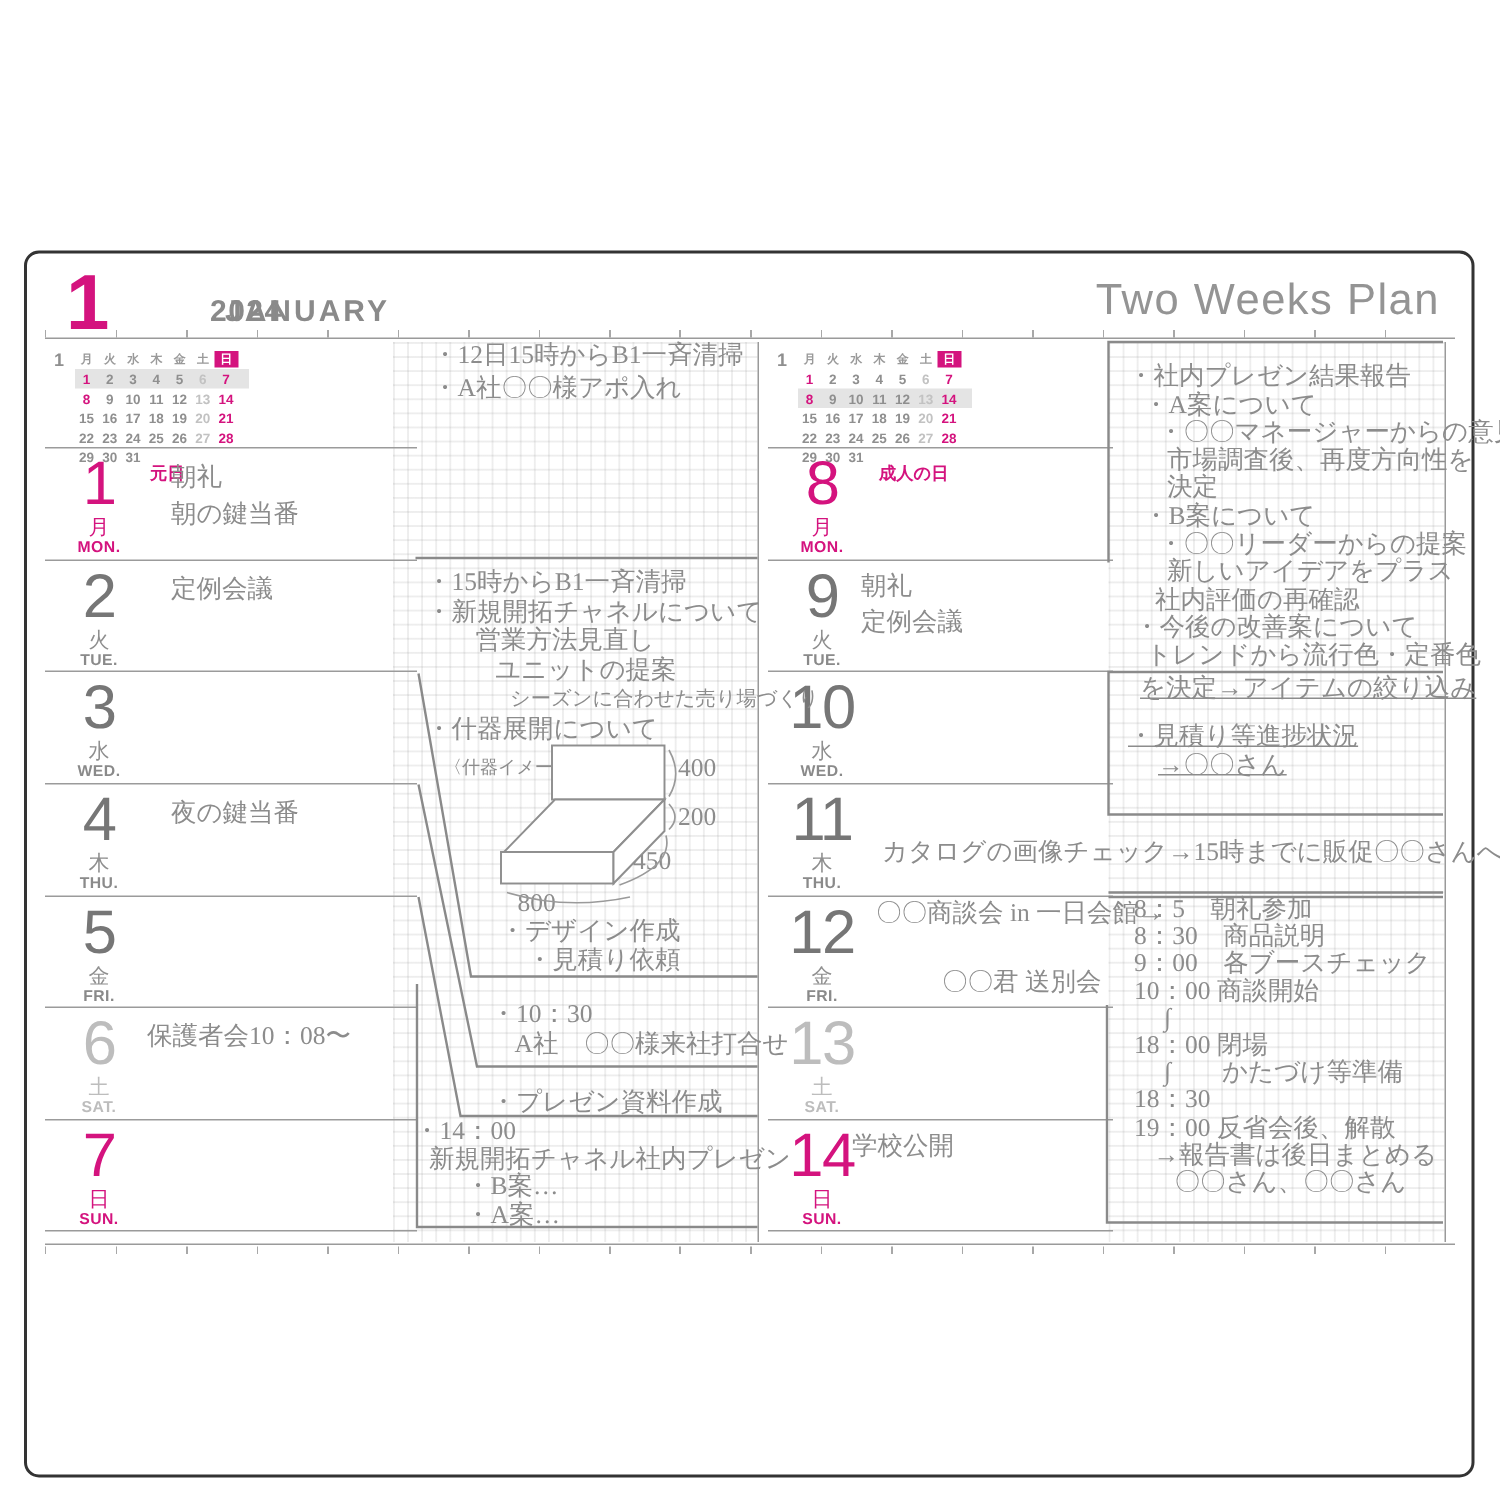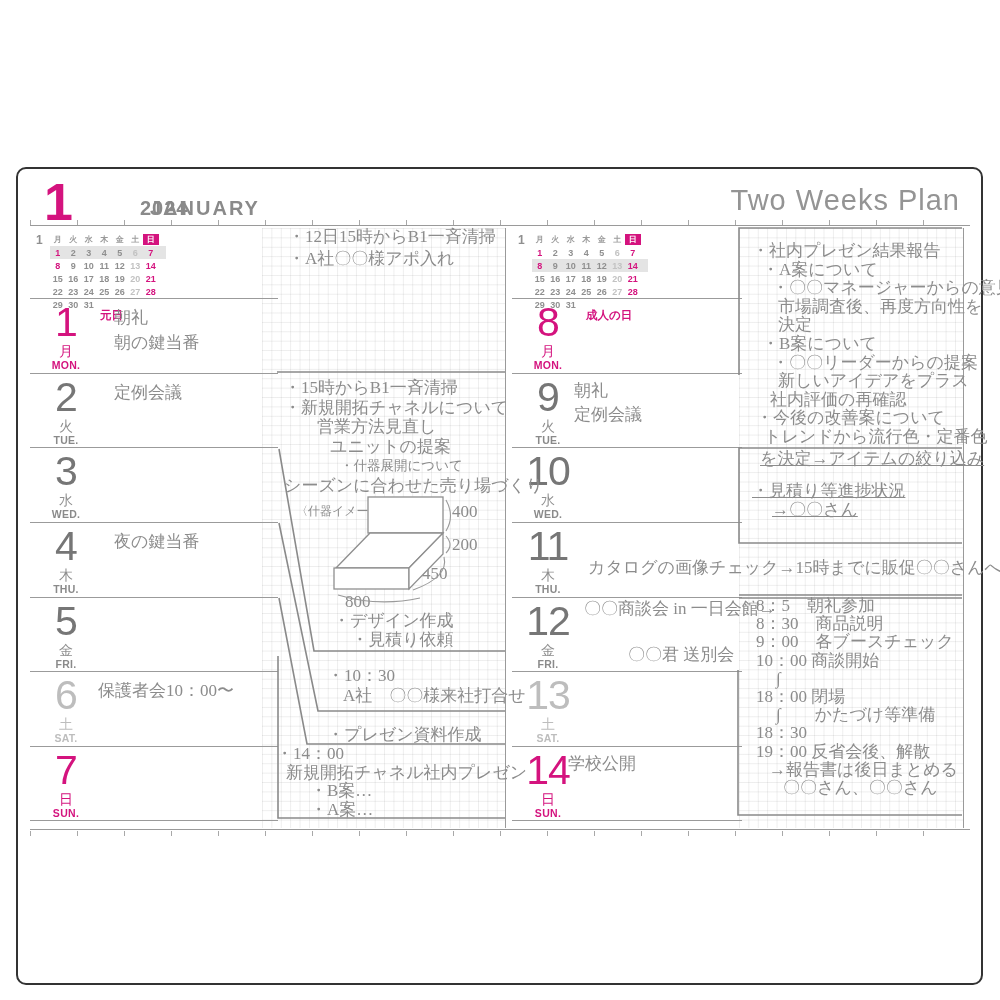--- a/index.html
+++ b/index.html
@@ -262,21 +262,21 @@
   </div>
   <div class="dayrow l" style="top:597px;">
     <div class="dnum">5</div>
     <div class="dkanji">金</div>
     <div class="dabbr">FRI.</div>
   </div>
   <div class="dayrow l lgt" style="top:671px;">
     <div class="dnum">6</div>
     <div class="dkanji">土</div>
     <div class="dabbr">SAT.</div>
-    <div class="dnotes hand" style="left:68px;">保護者会10：00〜</div>
+    <div class="dnotes hand" style="left:68px;">保護者会10：08〜</div>
   </div>
   <div class="dayrow l pink" style="top:746px;">
     <div class="dnum">7</div>
     <div class="dkanji">日</div>
     <div class="dabbr">SUN.</div>
   </div>
   <div class="hline" style="left:30px;top:820px;width:248px;border-top-width:1px;"></div>
 
   <div class="dayrow r pink" style="top:298px;">
     <div class="dnum">8</div>
@@ -327,22 +327,22 @@
 
   <div class="nb hand" id="nb-top">
     <div>・12日15時からB1一斉清掃</div>
     <div>・A社〇〇様アポ入れ</div>
   </div>
   <div class="nb hand" id="nb-clean">
     <div>・15時からB1一斉清掃</div>
     <div>・新規開拓チャネルについて</div>
     <div>営業方法見直し</div>
     <div>ユニットの提案</div>
+    <div>シーズンに合わせた売り場づくり</div>
     <div>・什器展開について</div>
-    <div>シーズンに合わせた売り場づくり</div>
   </div>
   <div class="nb hand" id="fix-caption">〈什器イメージ〉</div>
   <div class="nb hand dim" id="dim-top800">800</div>
   <div class="nb hand dim" id="dim-400">400</div>
   <div class="nb hand dim" id="dim-200">200</div>
   <div class="nb hand dim" id="dim-450">450</div>
   <div class="nb hand dim" id="dim-bot800">800</div>
   <div class="nb hand" id="nb-design">
     <div>・デザイン作成</div>
     <div>・見積り依頼</div>

